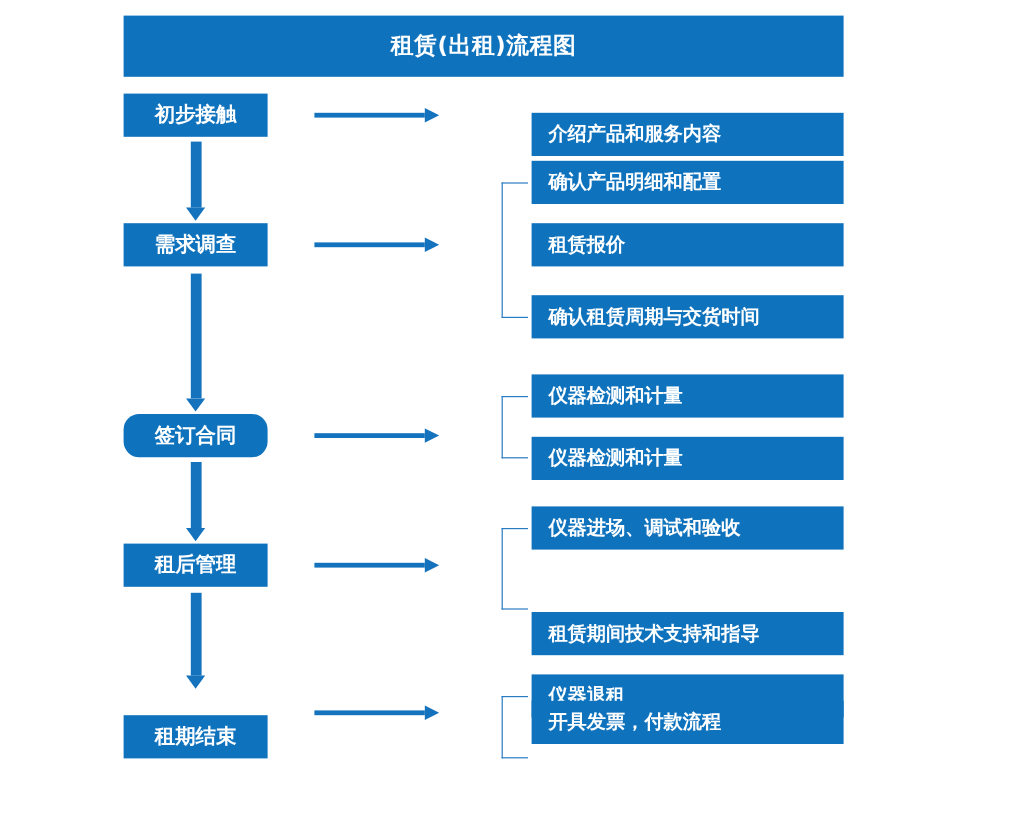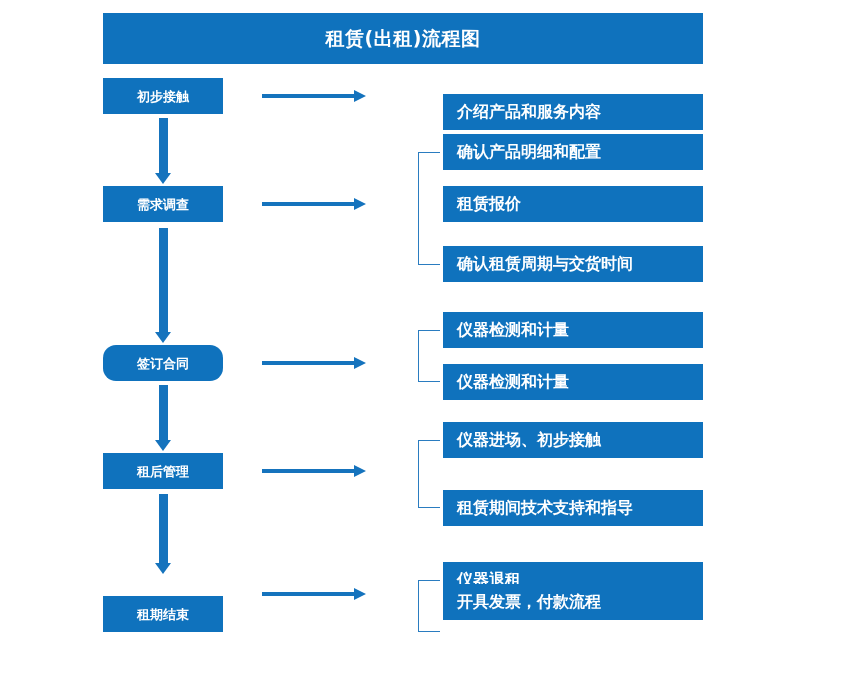--- a/index.html
+++ b/index.html
@@ -41,21 +41,21 @@
     font-weight:bold;
     line-height:1;
     white-space:nowrap;
   }
 
   
   .stage{
     left:103px;width:120px;height:36px;
     justify-content:center;
   }
-  .stage .node-label{font-size:13px;}
+  .stage .node-label{font-size:17px;}
 
   
   .task{
     left:443px;width:260px;height:36px;
     justify-content:flex-start;
     padding-left:14px;
   }
   .task .node-label{font-size:16px;}
 
   
@@ -191,23 +191,23 @@
   <div class="node task" style="top:246px;">
     <span class="node-label">确认租赁周期与交货时间</span>
   </div>
   <div class="node task" style="top:312px;">
     <span class="node-label">仪器检测和计量</span>
   </div>
   <div class="node task" style="top:364px;">
     <span class="node-label">仪器检测和计量</span>
   </div>
   <div class="node task" style="top:422px;">
-    <span class="node-label">仪器进场、初步接触</span>
-  </div>
-  <div class="node task" style="top:490px;">
+    <span class="node-label">仪器进场、调试和验收</span>
+  </div>
+  <div class="node task" style="top:510px;">
     <span class="node-label">租赁期间技术支持和指导</span>
   </div>
   <div class="node task" style="top:562px;">
     <span class="node-label">仪器退租</span>
   </div>
   <div class="node task" style="top:584px;text-align:center;">
     <span class="node-label">开具发票，付款流程</span>
   </div>
 
 </div>

